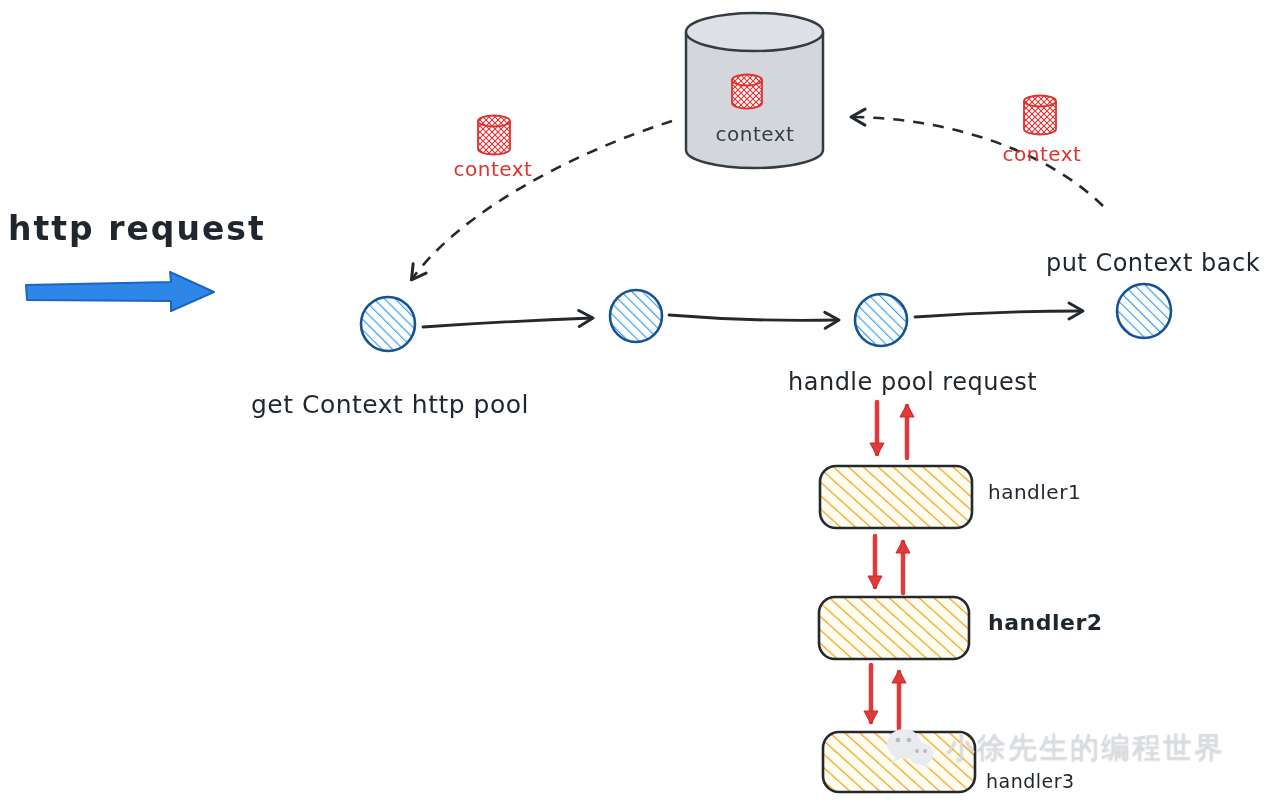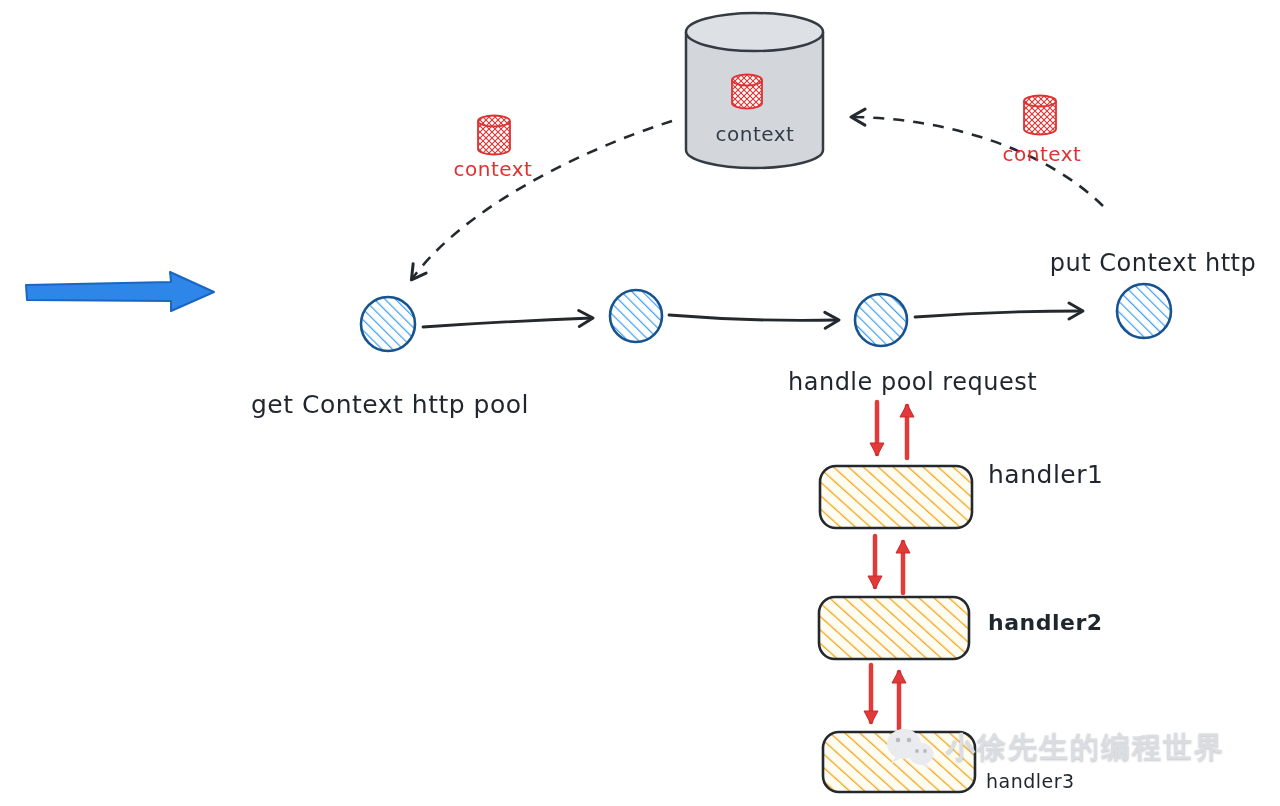--- a/index.html
+++ b/index.html
@@ -5,21 +5,21 @@
   html,body{margin:0;padding:0;}
   body{width:1280px;height:806px;background:#ffffff;overflow:hidden;font-family:"DejaVu Sans",sans-serif;}
   .stage{position:relative;width:1280px;height:806px;background:#ffffff;}
   .stage > svg.layer{position:absolute;left:0;top:0;z-index:1;}
   .lbl{position:absolute;z-index:2;color:#1f262d;white-space:nowrap;letter-spacing:0.5px;line-height:1.1;}
   .lbl.center{text-align:center;}
   .lbl.red{color:#e03131;}
   .lbl.pool{color:#333e49;}
   .watermark{position:absolute;z-index:5;display:flex;align-items:center;gap:10px;
              color:#dadde1;text-shadow:0 1px 2px rgba(125,130,136,.45);}
-  .watermark .wm-text{font-size:29px;letter-spacing:2px;font-weight:bold;white-space:nowrap;}
+  .watermark .wm-text{font-size:29px;letter-spacing:2px;font-weight:normal;white-space:nowrap;}
 </style>
 </head>
 <body>
 
 <div class="stage">
 
   <svg class="layer" width="1280" height="806" viewBox="0 0 1280 806">
     <defs>
       <pattern id="hatchBlue" width="7.5" height="7.5" patternUnits="userSpaceOnUse" patternTransform="rotate(-45)">
         <rect width="7.5" height="7.5" fill="#ffffff"></rect>
@@ -83,35 +83,36 @@
       <path d="M903 593 V542" marker-end="url(#mRed)"></path>
       <path d="M871 665 V722" marker-end="url(#mRed)"></path>
       <path d="M899 729 V672" marker-end="url(#mRed)"></path>
     </g>
 
     <rect x="820" y="466" width="152" height="62" rx="16" fill="url(#hatchOrange)" stroke="#23282e" stroke-width="2.6"></rect>
     <rect x="819" y="597" width="150" height="62" rx="16" fill="url(#hatchOrange)" stroke="#23282e" stroke-width="2.6"></rect>
     <rect x="823" y="732" width="152" height="60" rx="16" fill="url(#hatchOrange)" stroke="#23282e" stroke-width="2.6"></rect>
   </svg>
 
+  <div class="lbl" style="left:8px;top:211px;font-size:33px;font-weight:bold;letter-spacing:2px;">http request</div>
 
   <div class="lbl pool center" style="left:700px;top:123px;width:110px;font-size:20px;">context</div>
 
   <div class="lbl red center" style="left:434px;top:158px;width:118px;font-size:20px;">context</div>
 
   <div class="lbl red center" style="left:982px;top:143px;width:120px;font-size:20px;">context</div>
 
 
-  <div class="lbl center" style="left:1038px;top:250px;width:230px;font-size:24px;">put Context http</div>
+  <div class="lbl center" style="left:1038px;top:250px;width:230px;font-size:24px;">put Context back</div>
 
   <div class="lbl center" style="left:248px;top:391px;width:284px;font-size:25px;">get Context http pool</div>
 
   <div class="lbl center" style="left:788px;top:369px;width:248px;font-size:24px;">handle pool request</div>
 
-  <div class="lbl" style="left:988px;top:461px;font-size:25px;">handler1</div>
+  <div class="lbl" style="left:988px;top:481px;font-size:20px;">handler1</div>
 
   <div class="lbl" style="left:988px;top:611px;font-size:22px;font-weight:bold;">handler2</div>
 
   <div class="lbl" style="left:986px;top:747px;font-size:19px;margin-top:24px;">handler3</div>
 
   <div class="watermark" style="left:884px;top:724px;">
     <svg width="52" height="48" viewBox="0 0 52 48">
       <ellipse cx="20" cy="20" rx="17" ry="15" fill="#e9ebee"></ellipse>
       <path d="M12 32 L7 40 L17 34 Z" fill="#e9ebee"></path>
       <circle cx="14" cy="16" r="2.3" fill="#b6bac0"></circle>

